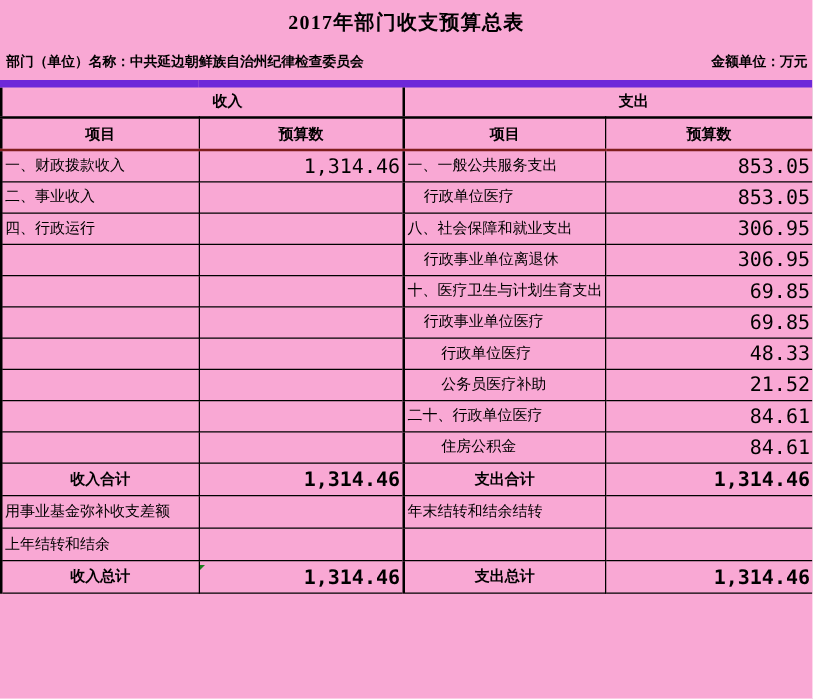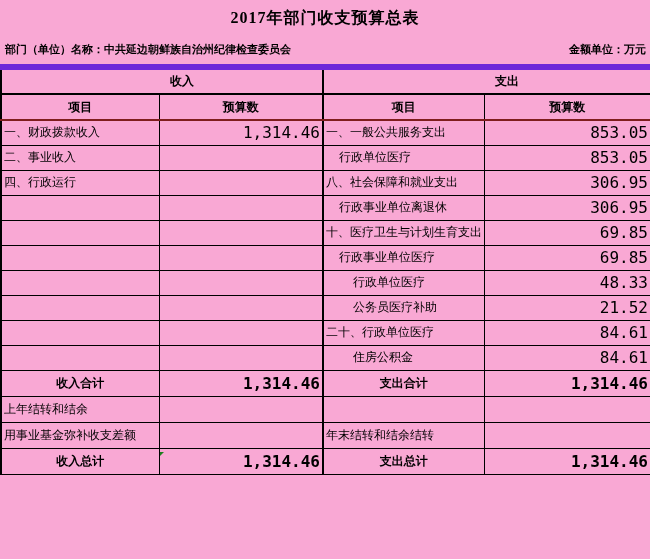--- a/index.html
+++ b/index.html
@@ -135,29 +135,29 @@
             <td class="item expense vdiv i2">住房公积金</td>
             <td class="num">84.61</td>
           </tr>
           <tr class="sum">
             <td class="item i0">收入合计</td>
             <td class="num">1,314.46</td>
             <td class="item expense vdiv i0">支出合计</td>
             <td class="num">1,314.46</td>
           </tr>
           <tr class="adj">
+            <td class="item i0">用事业基金弥补收支差额</td>
+            <td class="num"></td>
+            <td class="item expense vdiv i0">年末结转和结余结转</td>
+            <td class="num"></td>
+          </tr>
+          <tr class="adj">
             <td class="item i0">上年结转和结余</td>
             <td class="num"></td>
             <td class="item expense vdiv i0"></td>
-            <td class="num"></td>
-          </tr>
-          <tr class="adj">
-            <td class="item i0">用事业基金弥补收支差额</td>
-            <td class="num"></td>
-            <td class="item expense vdiv i0">年末结转和结余结转</td>
             <td class="num"></td>
           </tr>
           <tr class="sum">
             <td class="item i0">收入总计</td>
             <td class="num">1,314.46</td>
             <td class="item expense vdiv i0">支出总计</td>
             <td class="num">1,314.46</td>
           </tr>
         </tbody>
     </table>

